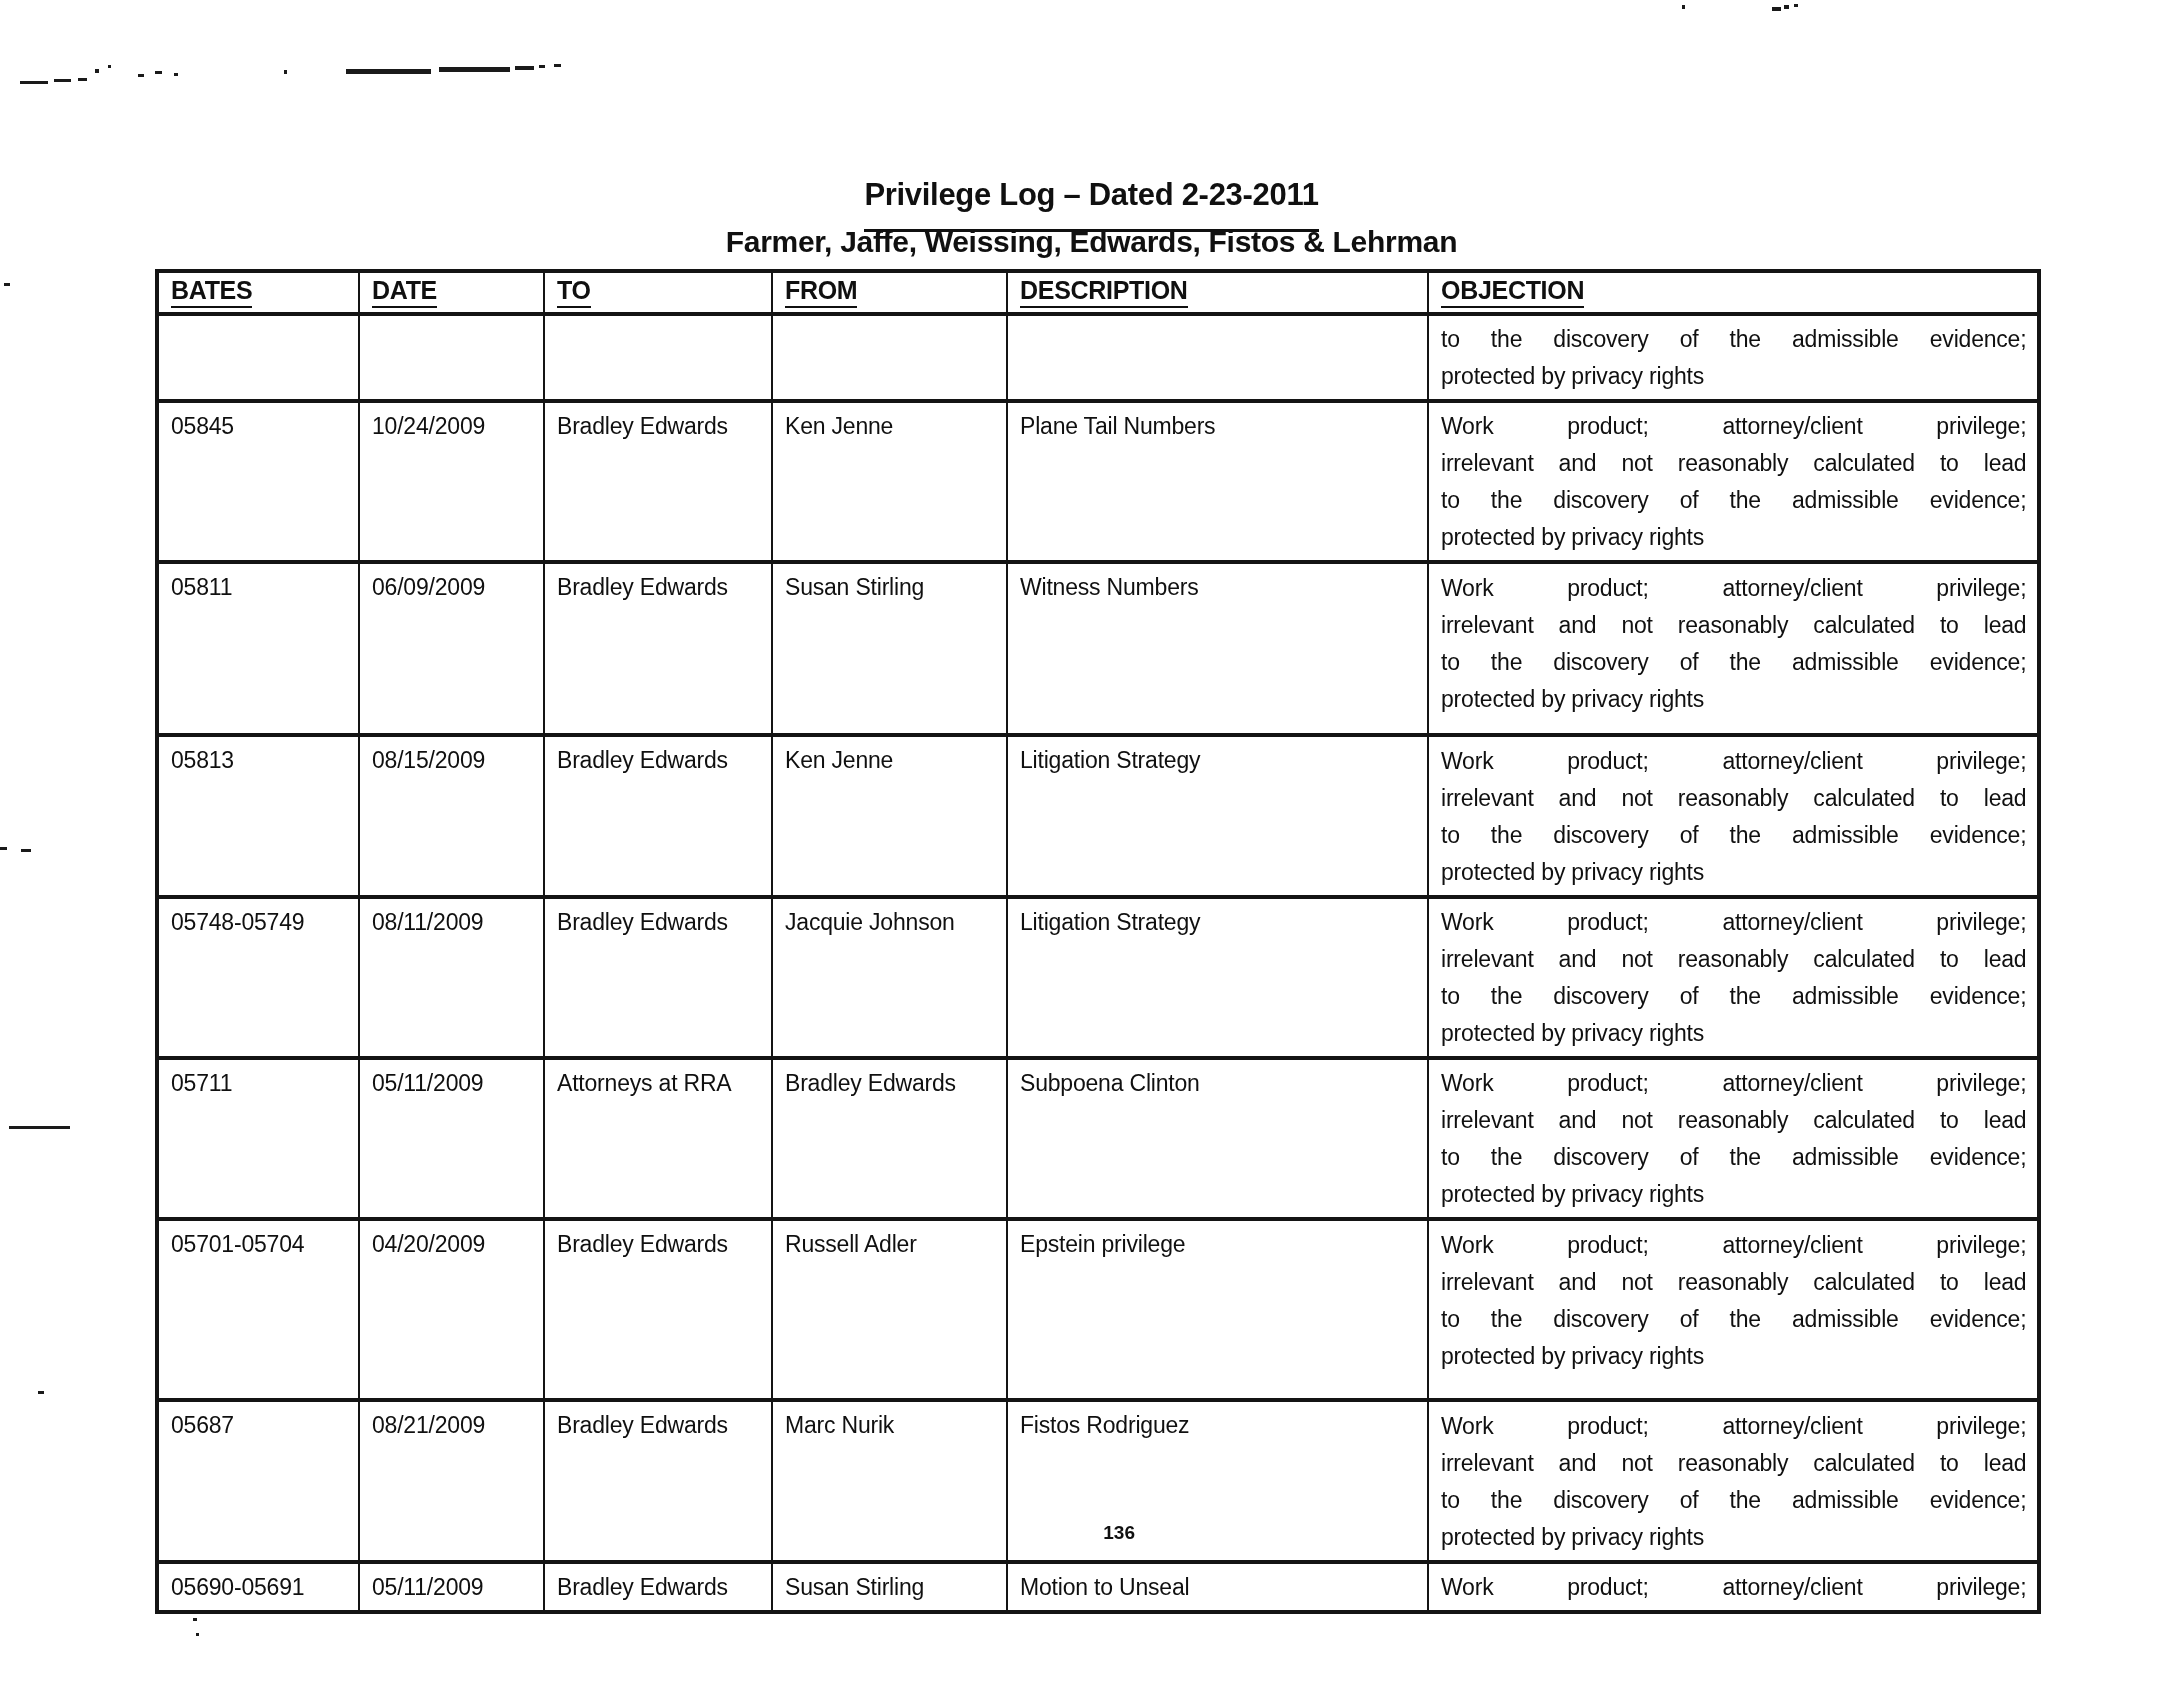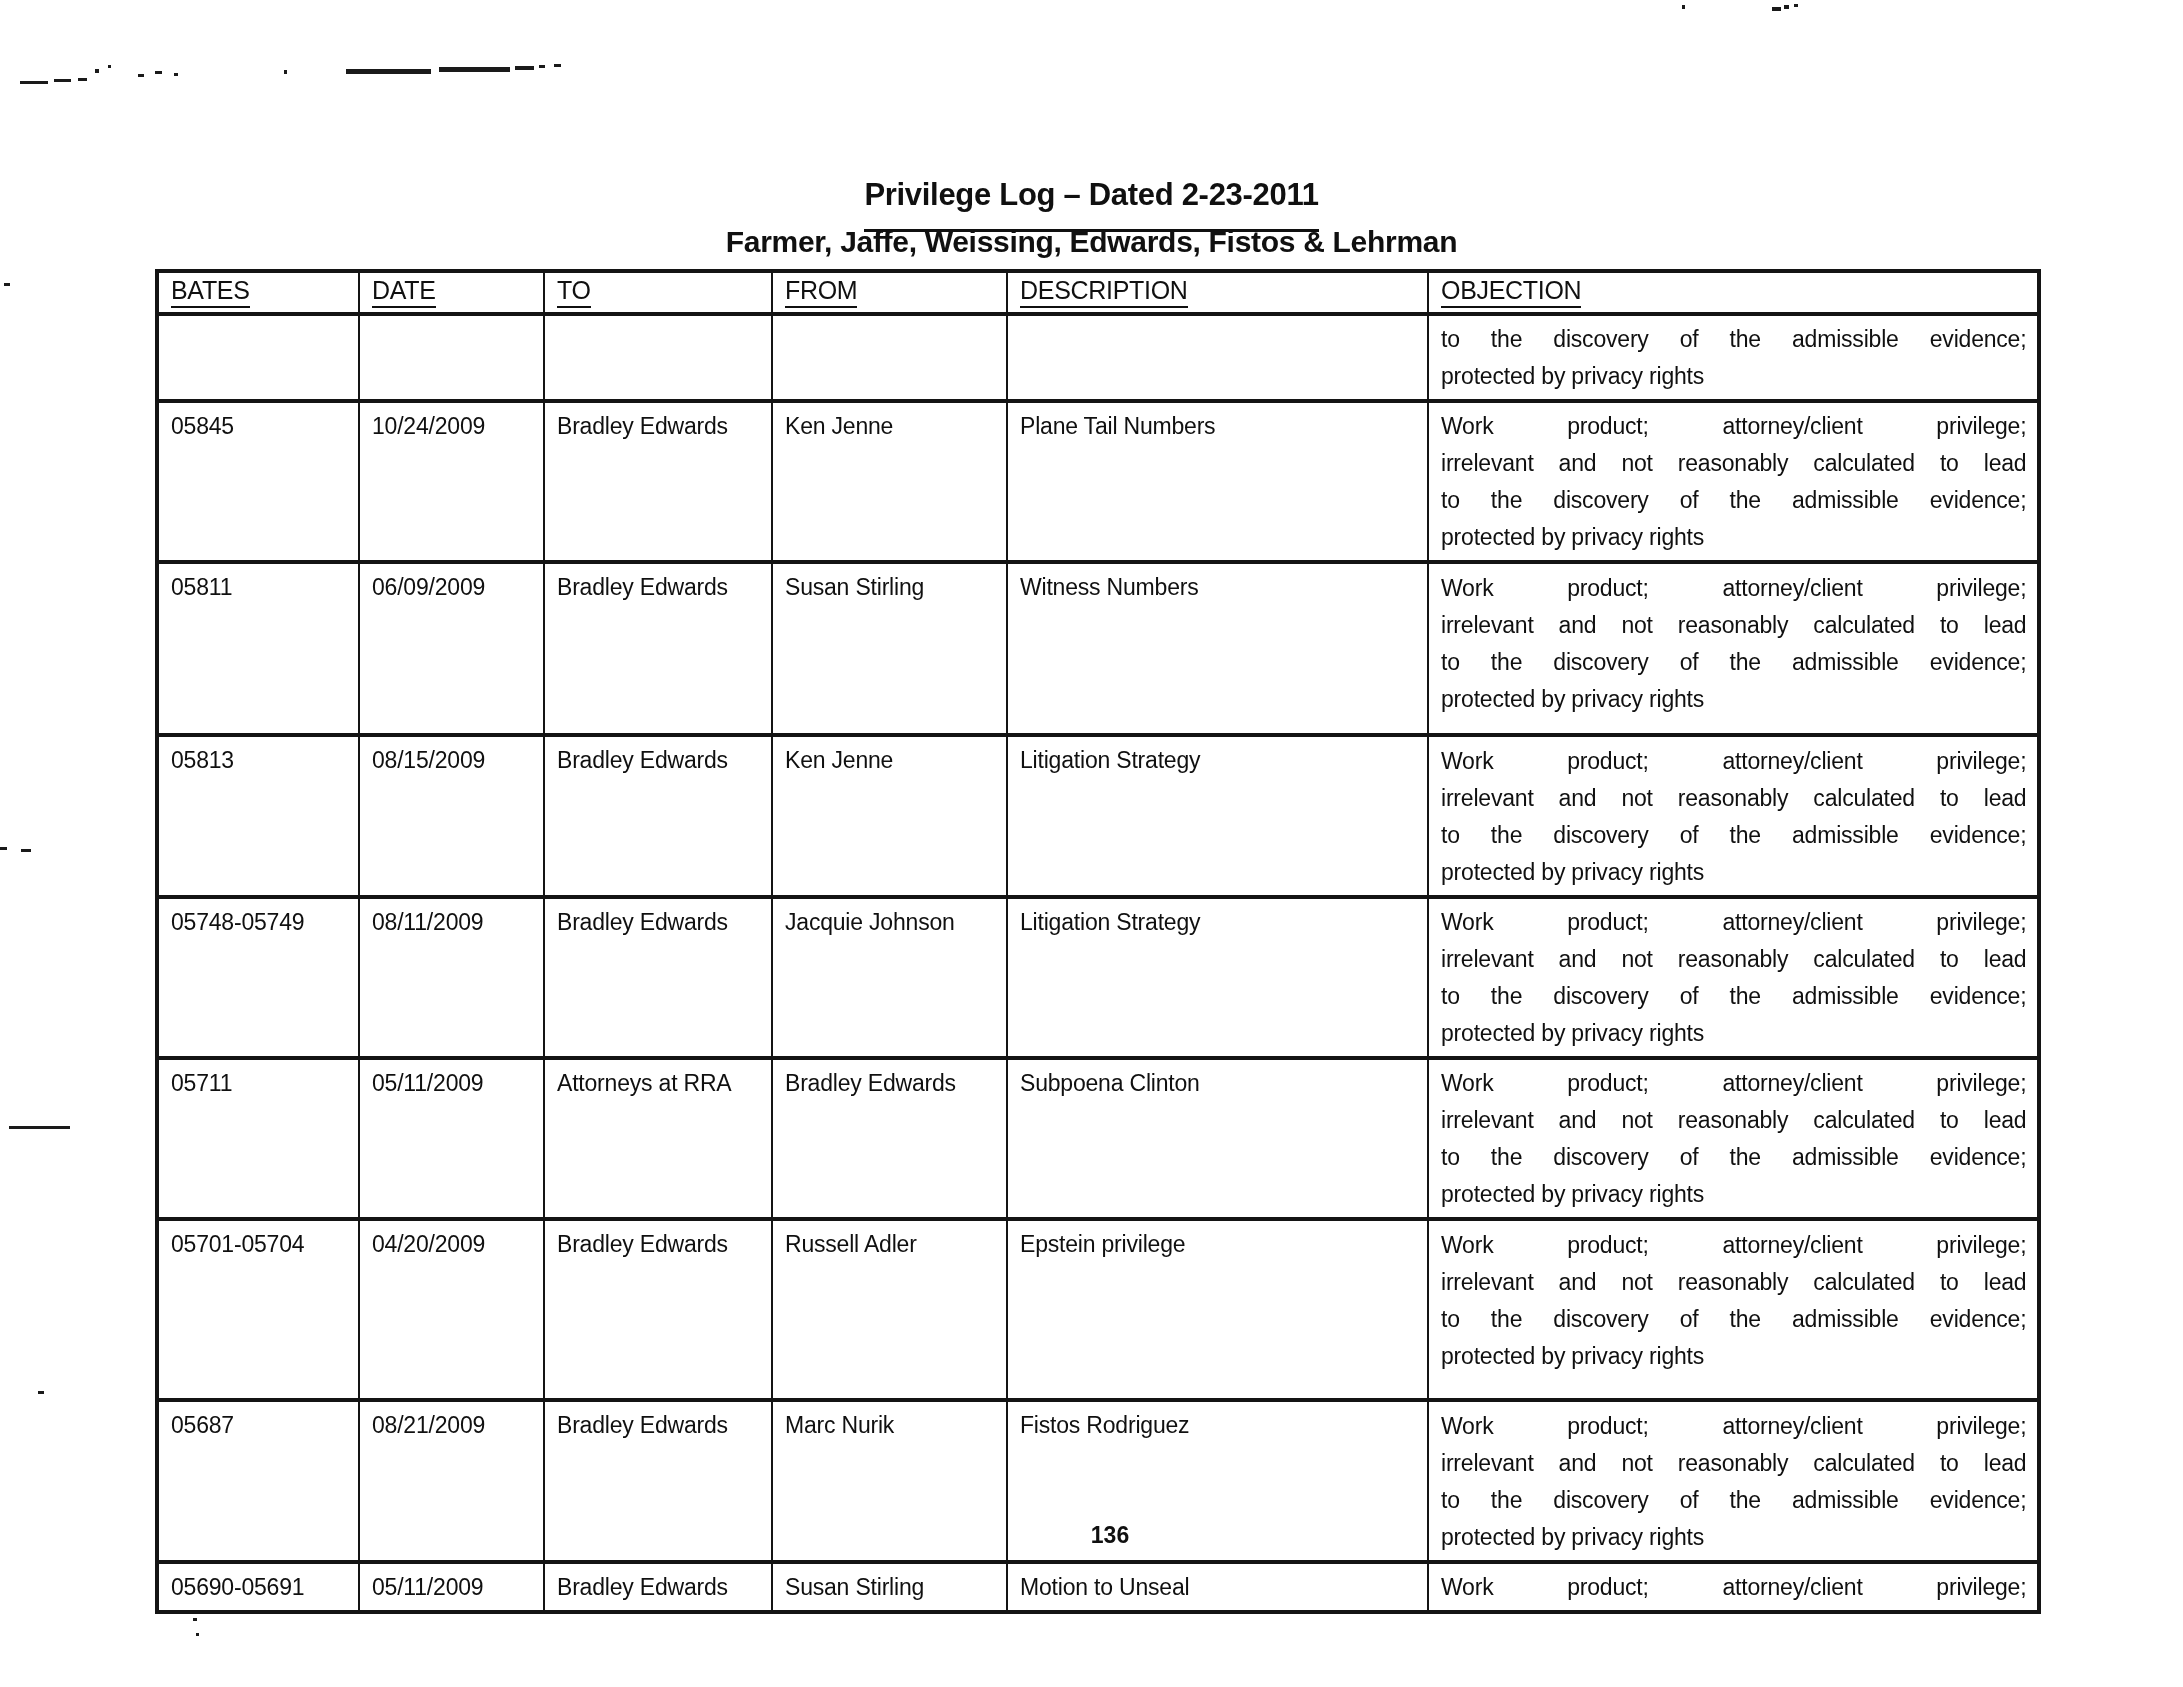--- a/index.html
+++ b/index.html
@@ -52,21 +52,21 @@
     border-bottom: 4px solid #141414;
     vertical-align: top;
     padding: 5.3px 10.6px 4px 12px;
     overflow: hidden;
   }
   table.log-table { border: 4px solid #141414; }
 
   table.log-table th {
     height: 32px;
     text-align: left;
-    font-size: 25px; font-weight: 400; letter-spacing: -0.3px;
+    font-size: 25px; font-weight: 700; letter-spacing: -0.3px;
     border-bottom-width: 4.6px;
     padding-top: 2.6px;
   }
   th .hdr { display: inline-block; border-bottom: 2.6px solid #101010; padding-bottom: 1.3px; }
 
   td { font-size: 23px; font-weight: 400; letter-spacing: -0.2px; }
   .cell-text { line-height: 30px; padding-top: 2.6px; white-space: nowrap; }
 
   .obj-line {
     line-height: 37px;
@@ -82,22 +82,22 @@
   tbody tr:nth-child(3)  { height: 173px; }
   tbody tr:nth-child(4)  { height: 142px; }
   tbody tr:nth-child(5)  { height: 135px; }
   tbody tr:nth-child(6)  { height: 137px; }
   tbody tr:nth-child(7)  { height: 181px; }
   tbody tr:nth-child(8)  { height: 144px; }
   tbody tr:nth-child(9)  { height: 42px; }
 
   
   .page-number {
-    position: absolute; left: 1057px; top: 1522px; width: 106px;
-    text-align: center; font-size: 23px; font-weight: 700;
+    position: absolute; left: 1029px; top: 1522px; width: 106px;
+    text-align: right; font-size: 19px; font-weight: 700;
   }
 
   
   .artifact { position: absolute; background: #1a1a1a; }
 </style>
 </head>
 <body>
 
 <div class="page">
 

